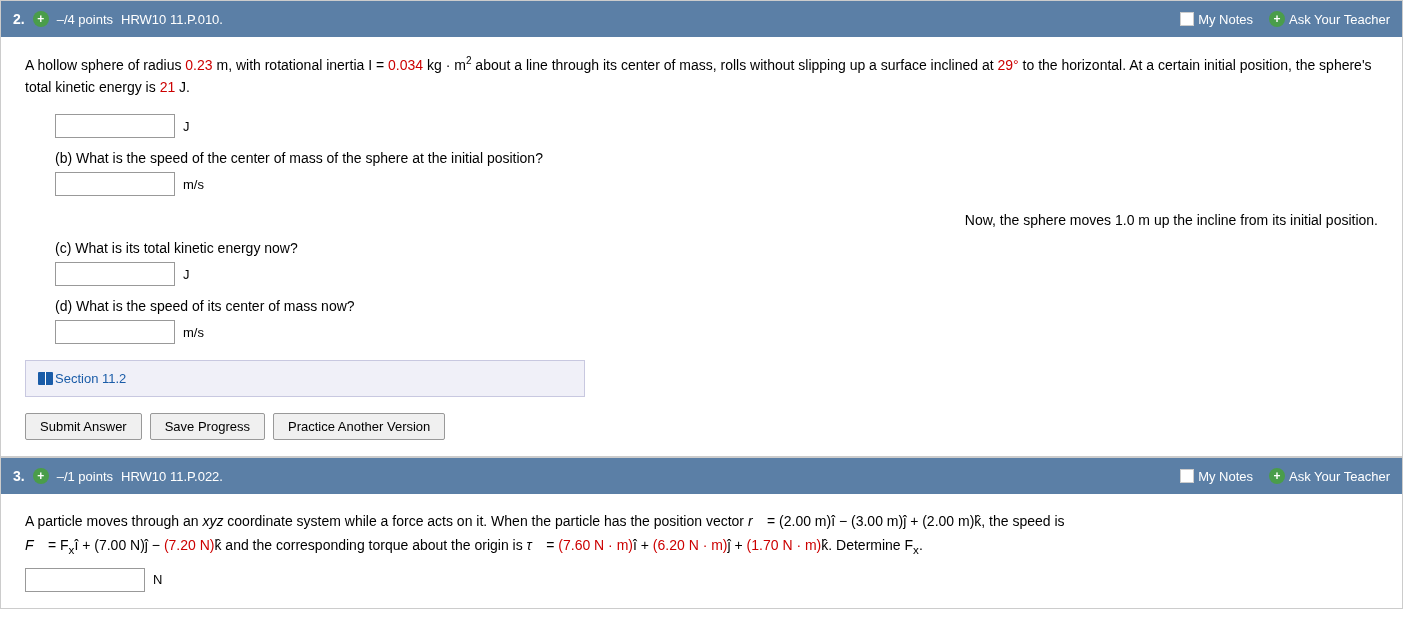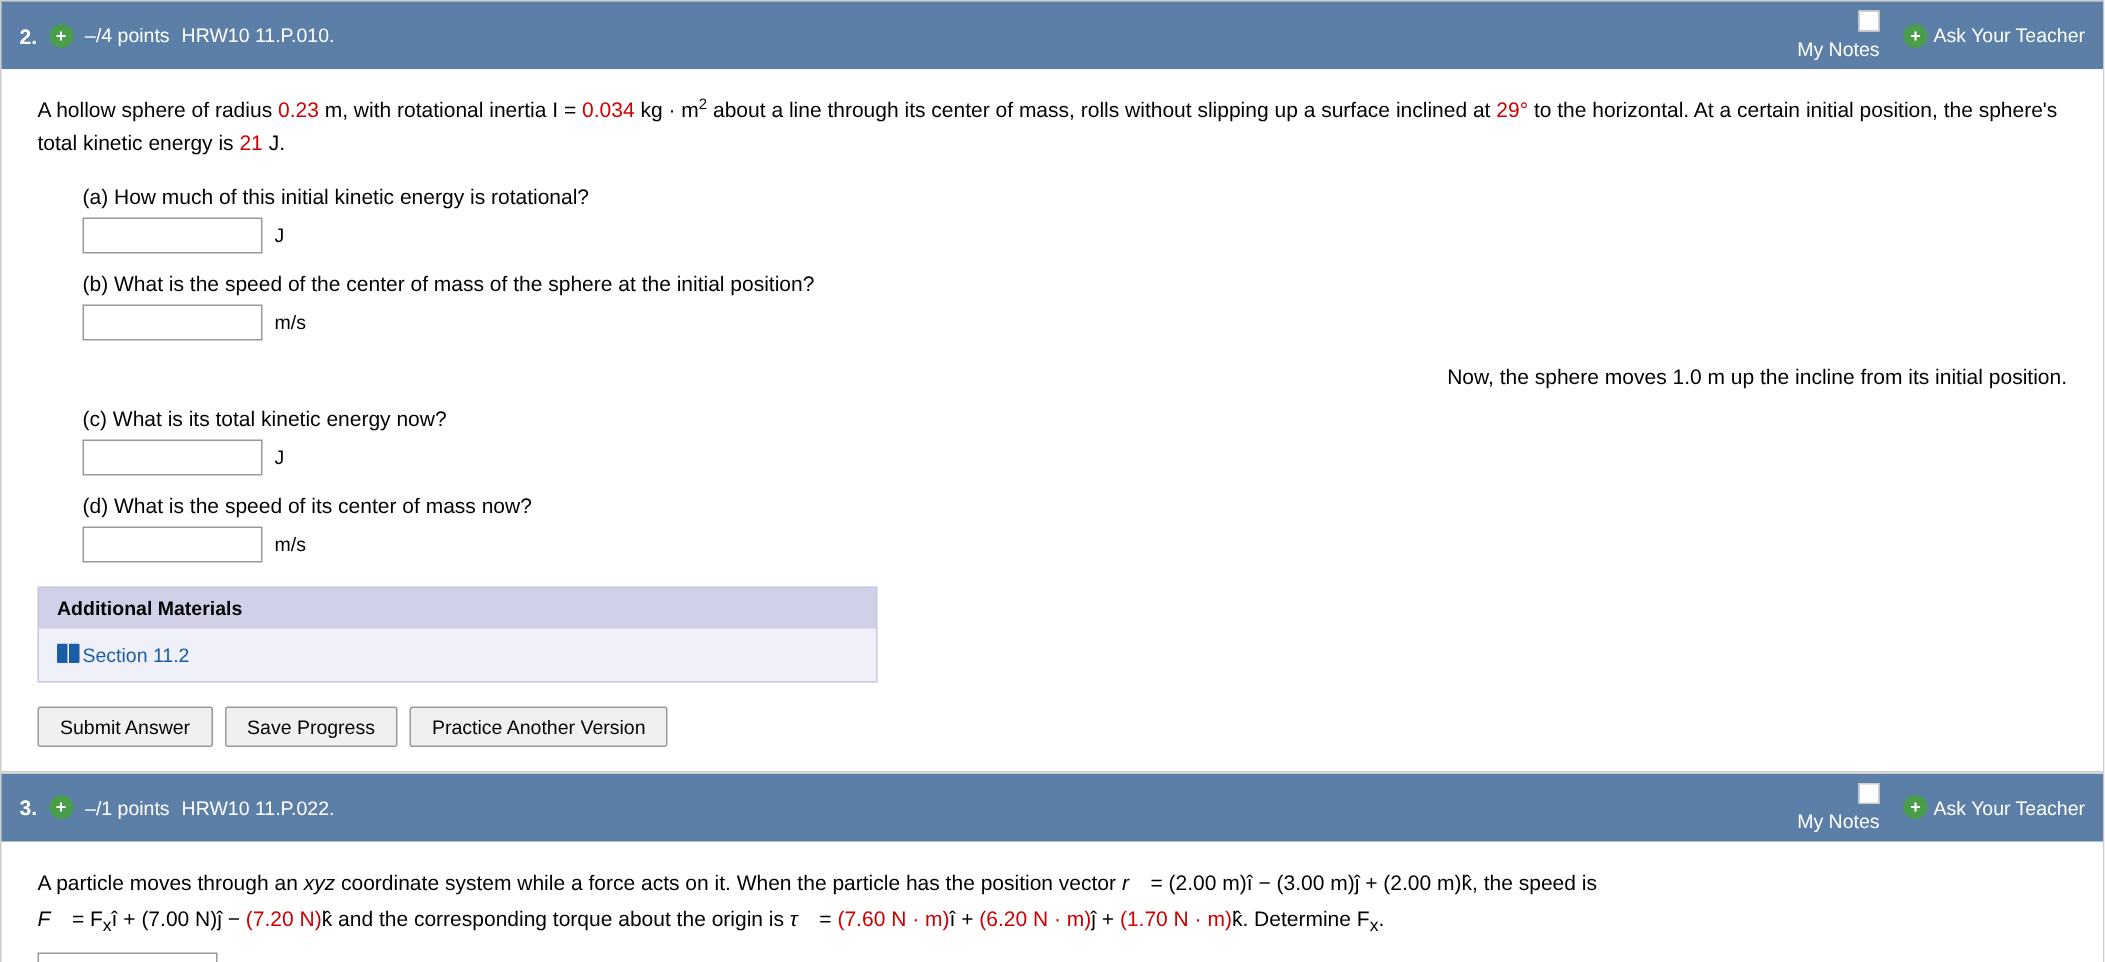--- a/index.html
+++ b/index.html
@@ -47,28 +47,27 @@
     }
 
     .question-header-right {
       display: flex;
       align-items: center;
       gap: 16px;
     }
 
     .my-notes-btn {
       display: flex;
-      align-items: flex-end;
+      align-items: center;
       gap: 4px;
       color: #fff;
       font-size: 13px;
       cursor: pointer;
       background: none;
       border: none;
-      flex-direction: column;
     }
 
     .notes-checkbox {
       width: 14px;
       height: 14px;
       border: 1px solid #ccc;
       background: #fff;
       display: inline-block;
     }
 
@@ -205,21 +204,20 @@
       </button>
     </div>
   </div>
 
   <div class="question-body">
     <div class="problem-text">
       <span>A hollow sphere of radius </span><span class="highlight-red">0.23</span><span> m, with rotational inertia </span><span>I = </span><span class="highlight-red">0.034</span><span> kg · m</span><sup>2</sup><span> about a line through its center of mass, rolls without slipping up a surface inclined at </span><span class="highlight-red">29°</span><span> to the horizontal. At a certain initial position, the sphere's total kinetic energy is </span><span class="highlight-red">21</span><span> J.</span>
     </div>
 
     <div class="sub-question">
-      <div class="sub-question-label">(a) How much of this initial kinetic energy is rotational?</div>
       <div class="input-row">
         <input type="text" class="answer-input" style="">
         <span class="unit-label">J</span>
       </div>
     </div>
 
     <div class="sub-question">
       <div class="sub-question-label">(b) What is the speed of the center of mass of the sphere at the initial position?</div>
       <div class="input-row">
         <input type="text" class="answer-input" style="">
@@ -239,21 +237,20 @@
 
     <div class="sub-question">
       <div class="sub-question-label">(d) What is the speed of its center of mass now?</div>
       <div class="input-row">
         <input type="text" class="answer-input" style="">
         <span class="unit-label">m/s</span>
       </div>
     </div>
 
     <div class="additional-materials">
-      <div class="additional-materials-header">Additional Materials</div>
       <div class="additional-materials-body">
         <a class="section-link">
           <svg width="16" height="14" viewBox="0 0 16 14">
             <rect x="0" y="0" width="15" height="13" rx="1" fill="#1a5ca8"></rect>
             <rect x="7" y="0" width="1" height="13" fill="#fff"></rect>
           </svg>
           <span>Section 11.2</span>
         </a>
       </div>
     </div>

